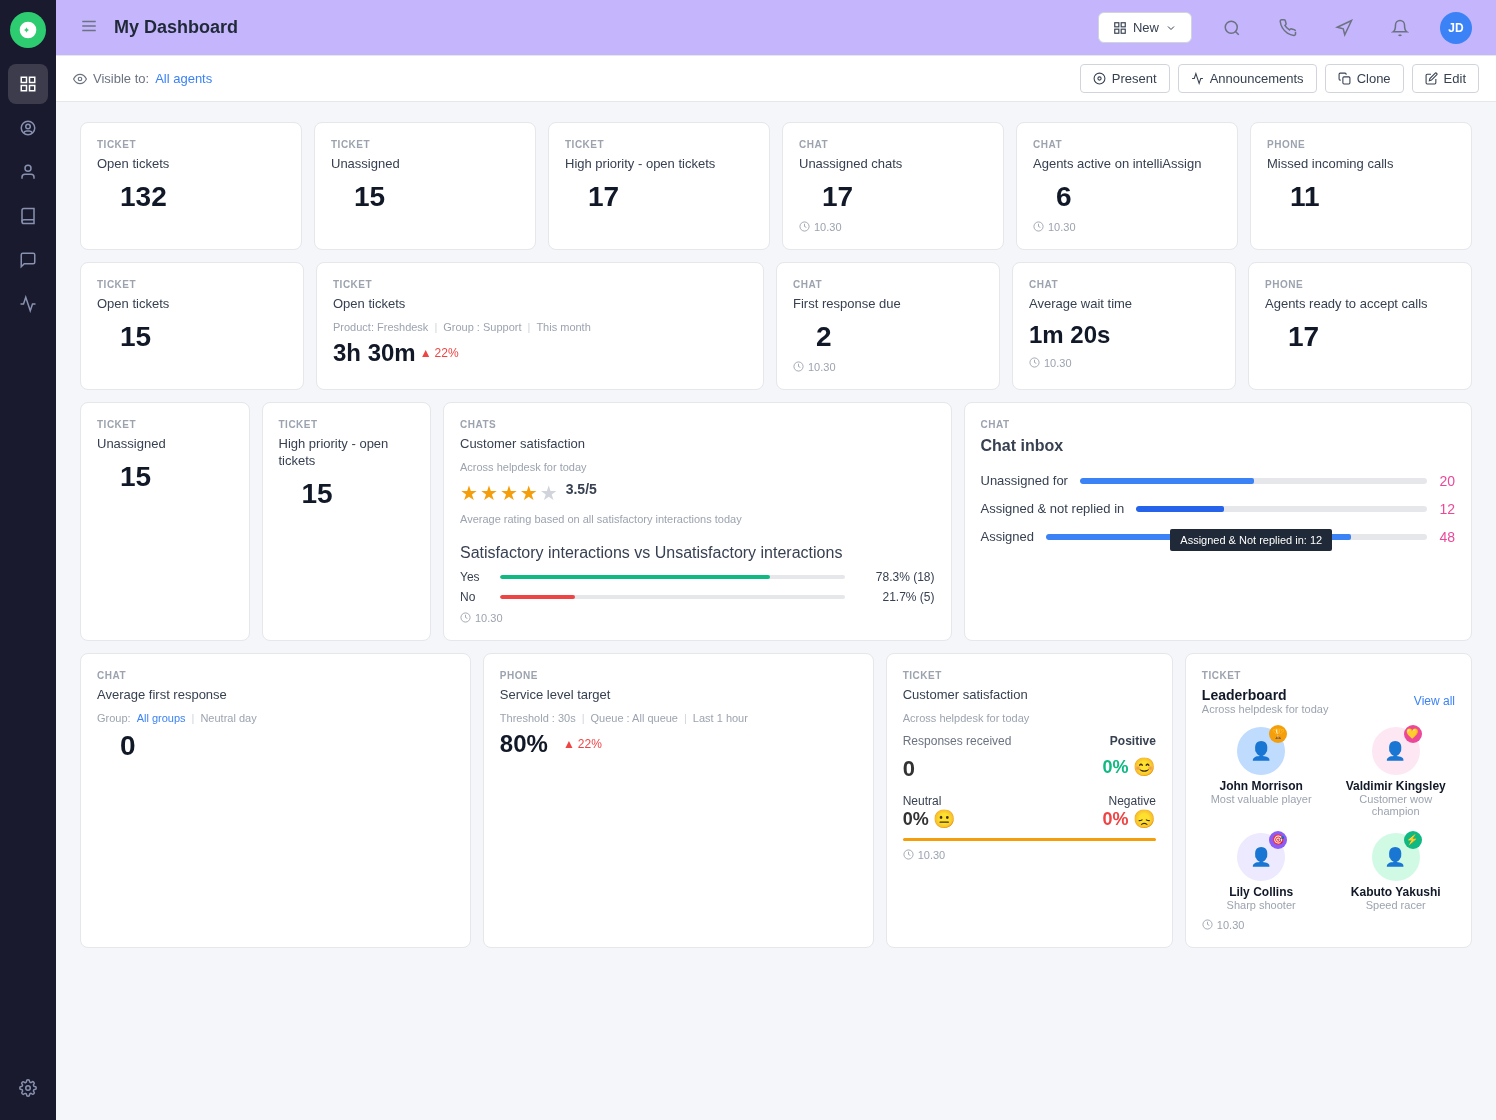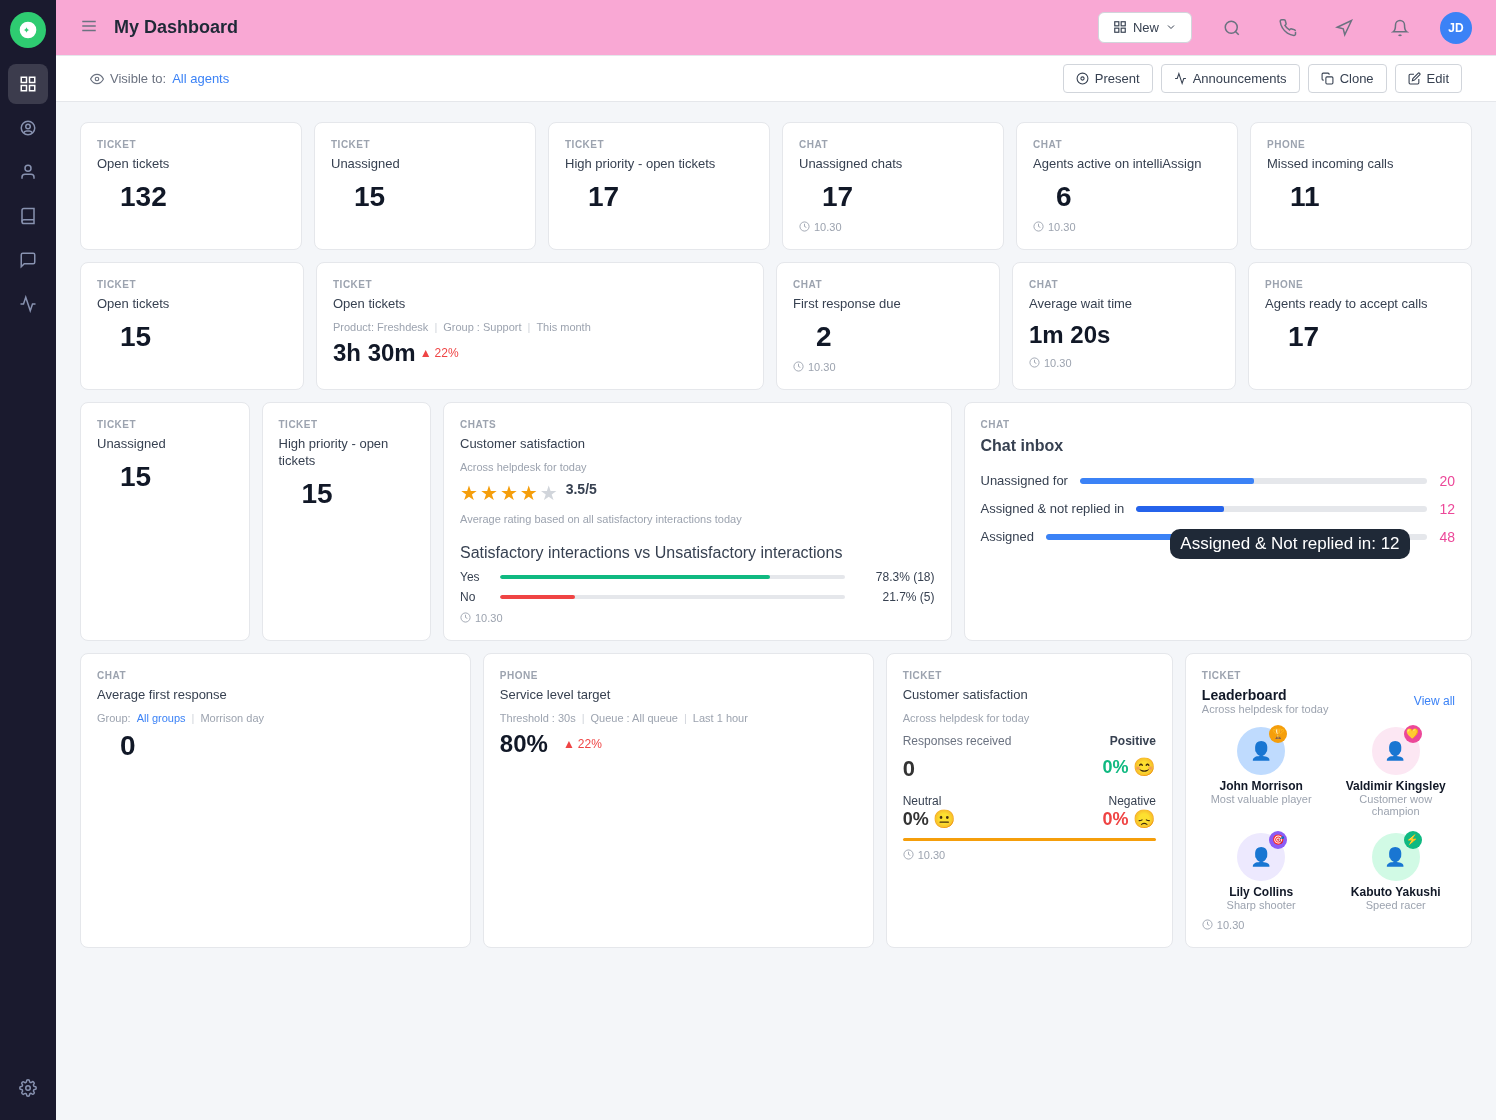--- a/index.html
+++ b/index.html
@@ -9,31 +9,31 @@
     .sidebar { width: 56px; background: #1a1a2e; display: flex; flex-direction: column; align-items: center; padding: 12px 0; gap: 4px; min-height: 100vh; flex-shrink: 0; }
     .sidebar-logo { width: 36px; height: 36px; background: #2ecc71; border-radius: 50%; display: flex; align-items: center; justify-content: center; margin-bottom: 12px; }
     .sidebar-logo svg { width: 20px; height: 20px; }
     .sidebar-item { width: 40px; height: 40px; display: flex; align-items: center; justify-content: center; border-radius: 8px; cursor: pointer; color: #8892b0; }
     .sidebar-item.active { background: rgba(255,255,255,0.15); color: #fff; }
 
     
     .main { flex: 1; display: flex; flex-direction: column; overflow: hidden; }
 
     
-    .header { background: #f9a8d4; border-bottom: 1px solid #e5e7eb; padding: 0 24px; height: 56px; display: flex; align-items: center; justify-content: space-between; }
+    .header { background: #c4b5fd; border-bottom: 1px solid #e5e7eb; padding: 0 24px; height: 56px; display: flex; align-items: center; justify-content: space-between; }
     .header-left { display: flex; align-items: center; gap: 16px; }
     .hamburger { cursor: pointer; color: #6b7280; }
     .page-title { font-size: 18px; font-weight: 600; color: #1f2937; }
-    .header-right { display: flex; align-items: flex-start; gap: 24px; }
+    .header-right { display: flex; align-items: center; gap: 24px; }
     .btn-new { display: flex; align-items: center; gap: 6px; padding: 7px 14px; background: #fff; border: 1px solid #d1d5db; border-radius: 6px; cursor: pointer; font-size: 13px; font-weight: 500; color: #374151; }
     .header-icon { width: 32px; height: 32px; display: flex; align-items: center; justify-content: center; color: #6b7280; cursor: pointer; border-radius: 6px; }
     .avatar { width: 32px; height: 32px; background: #3b82f6; border-radius: 50%; display: flex; align-items: center; justify-content: center; color: #fff; font-size: 12px; font-weight: 600; cursor: pointer; }
 
     
-    .sub-header { background: #fff; border-bottom: 1px solid #e5e7eb; padding: 8px 34px; display: flex; align-items: center; justify-content: space-between; }
+    .sub-header { background: #fff; border-bottom: 1px solid #e5e7eb; padding: 8px 17px; display: flex; align-items: center; justify-content: space-between; }
     .visibility { display: flex; align-items: center; gap: 6px; color: #6b7280; font-size: 13px; }
     .sub-actions { display: flex; align-items: center; gap: 8px; }
     .sub-btn { display: flex; align-items: center; gap: 6px; padding: 6px 12px; background: #fff; border: 1px solid #d1d5db; border-radius: 4px; cursor: pointer; font-size: 13px; color: #374151; }
 
     
     .dashboard { padding: 20px 24px; overflow-y: auto; flex: 1; }
     .grid-top { display: grid; grid-template-columns: repeat(6, 1fr); gap: 12px; margin-bottom: 12px; }
     .grid-row2 { display: grid; grid-template-columns: 1fr 2fr 1fr 1fr 1fr; gap: 12px; margin-bottom: 12px; }
     .grid-row3 { display: grid; grid-template-columns: 1fr 1fr 3fr 3fr; gap: 12px; margin-bottom: 12px; }
     .grid-row4 { display: grid; grid-template-columns: 2fr 2fr 3fr; gap: 12px; }
@@ -405,21 +405,21 @@
         </div>
 
         <div class="inbox-item" style="position:relative;">
           <span class="inbox-label">Assigned &amp; not replied in</span>
           <div class="inbox-bar-wrap">
             <div class="inbox-bar">
               <div class="progress-fill" style="width:30%;background:#2563eb;"></div>
             </div>
           </div>
           <span class="inbox-val">12</span>
-          <div style="position:absolute;top:28px;left:40%;background:#1f2937;color:#fff;padding:5px 10px;border-radius:10px;font-size:17px;white-space:nowrap;z-index:10;">
+          <div style="position:absolute;top:28px;left:40%;background:#1f2937;color:#fff;padding:5px 10px;border-radius:2px;font-size:11px;white-space:nowrap;z-index:10;">
             Assigned &amp; Not replied in: 12
           </div>
         </div>
 
         <div class="inbox-item">
           <span class="inbox-label">Assigned</span>
           <div class="inbox-bar-wrap">
             <div class="inbox-bar">
               <div class="progress-fill progress-blue" style="width:80%;"></div>
             </div>
@@ -430,21 +430,21 @@
     </div>
 
     <div class="grid-row4">
       <div class="card">
         <div class="card-type">CHAT</div>
         <div class="card-label">Average first response</div>
         <div class="card-meta">
           <span>Group:</span>
           <span style="color:#3b82f6;">All groups</span>
           <span class="meta-sep">|</span>
-          <span>Morrison day</span>
+          <span>Neutral day</span>
         </div>
         <div class="card-value">0</div>
       </div>
       <div class="card">
         <div class="card-type">PHONE</div>
         <div class="card-label">Service level target</div>
         <div class="card-meta">
           <span>Threshold : 30s</span>
           <span class="meta-sep">|</span>
           <span>Queue : All queue</span>

